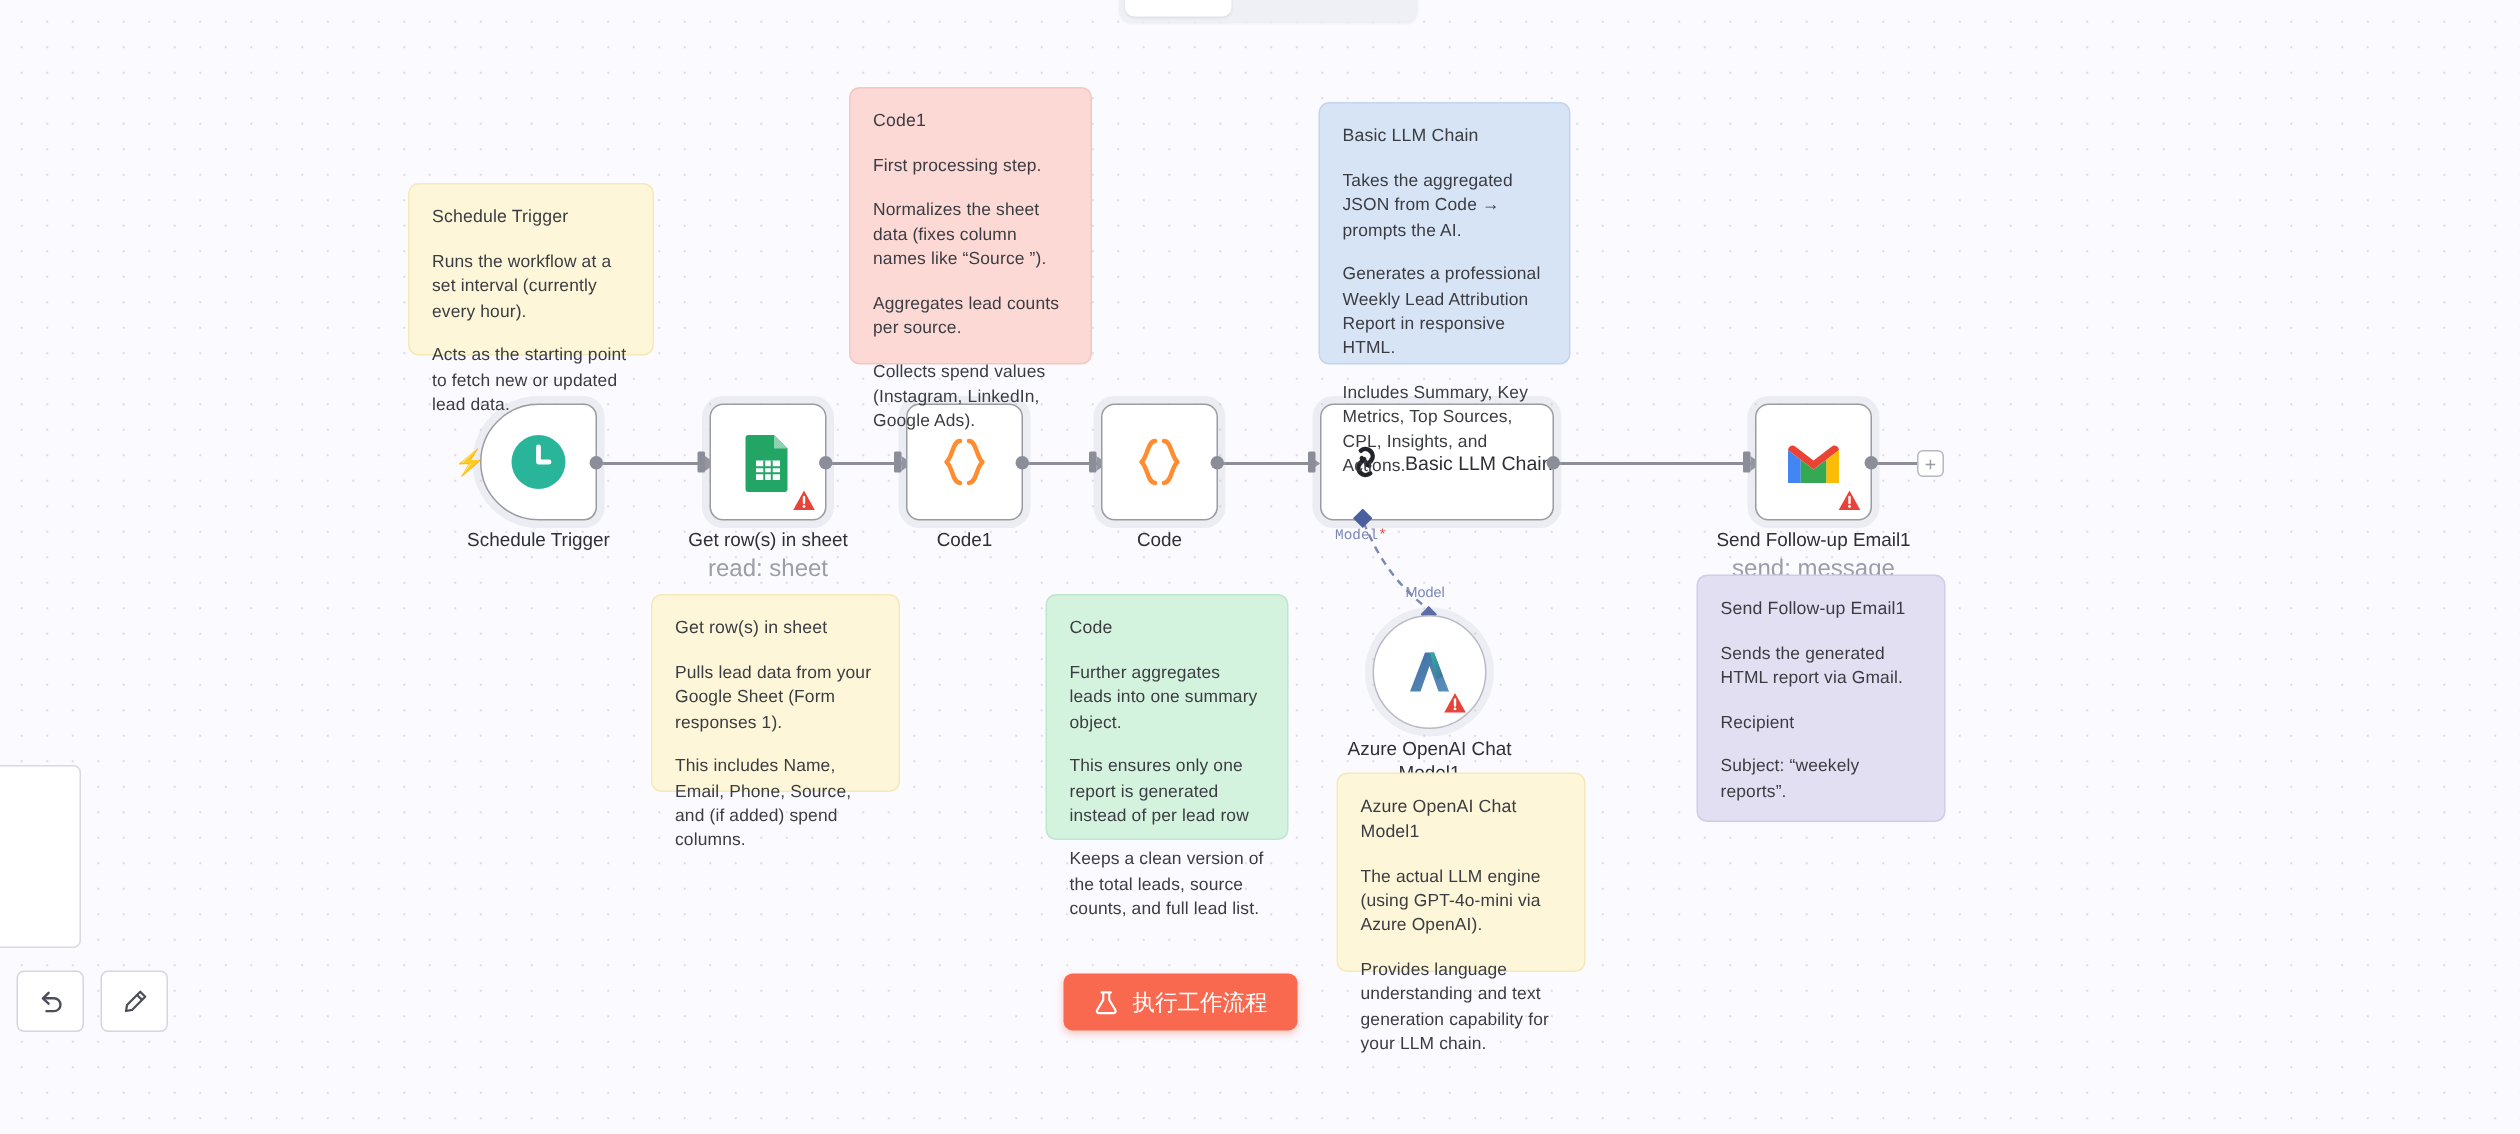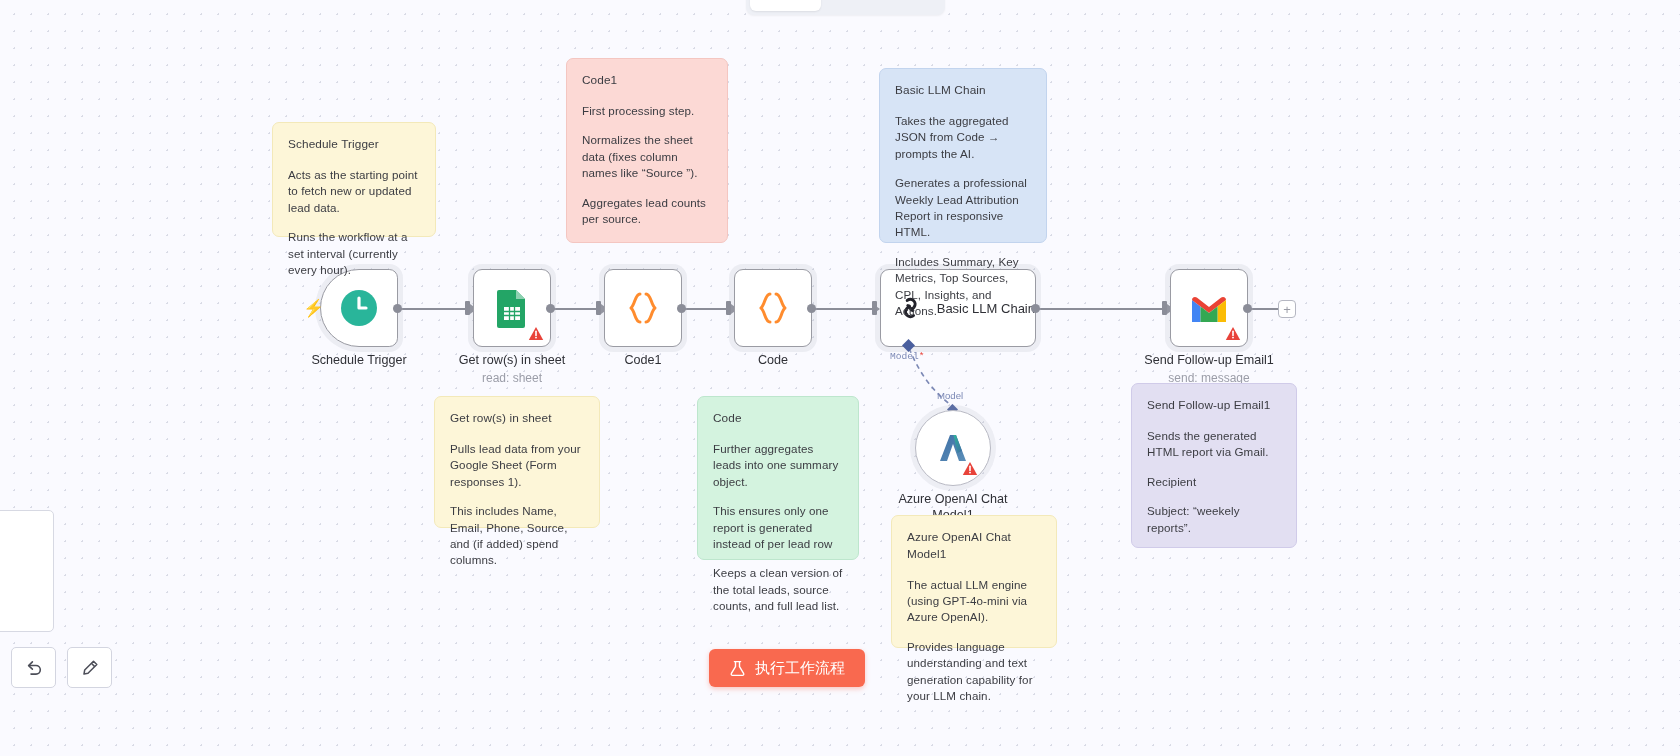--- a/index.html
+++ b/index.html
@@ -56,21 +56,21 @@
     box-shadow:0 0 0 5px rgba(180,183,196,.18);
     display:flex;align-items:center;justify-content:center;position:relative;box-sizing:border-box;
   }
   .nlabel{
     position:absolute;left:50%;transform:translateX(-50%);
     top:84px;font-size:12.6px;color:#2f3036;white-space:nowrap;text-align:center;font-weight:500;
   }
   .ncircle ~ .nlabel{top:82px;}
   .nsub{
     position:absolute;left:50%;transform:translateX(-50%);top:102px;
-    font-size:12px;color:#9b9da8;white-space:nowrap;text-align:center;
+    font-size:16px;color:#9b9da8;white-space:nowrap;text-align:center;
   }
   .nlabel.two-line{line-height:1.25;}
 
   
   .warn{position:absolute;right:6px;bottom:5px;width:16px;height:15px;}
   .warn.circ{right:12px;bottom:9px;}
 
   
   .dot{position:absolute;width:9px;height:9px;border-radius:50%;background:#8b8d98;top:50%;margin-top:-4.5px;}
   .dot.out{right:-5px;}
@@ -266,29 +266,30 @@
       <span class="dot out"></span>
     </div>
     <div class="nlabel">Send Follow-up Email1</div>
     <div class="nsub">send: message</div>
   </div>
 
   <div class="plusbtn" style="left:1278px;top:300px;">+</div>
 
   <div class="note note-yellow" style="left:272px;top:122px;width:164px;height:115px;">
     <div class="ntitle">Schedule Trigger</div>
+    <p>Runs the workflow at a set interval (currently every hour).</p>
     <p>Acts as the starting point to fetch new or updated lead data.</p>
-    <p>Runs the workflow at a set interval (currently every hour).</p>
   </div>
 
   <div class="note note-pink" style="left:566px;top:58px;width:162px;height:185px;">
     <div class="ntitle">Code1</div>
     <p>First processing step.</p>
     <p>Normalizes the sheet data (fixes column names like “Source ”).</p>
     <p>Aggregates lead counts per source.</p>
+    <p>Collects spend values (Instagram, LinkedIn, Google Ads).</p>
   </div>
 
   <div class="note note-blue" style="left:879px;top:68px;width:168px;height:175px;">
     <div class="ntitle">Basic LLM Chain</div>
     <p>Takes the aggregated JSON from Code → prompts the AI.</p>
     <p>Generates a professional Weekly Lead Attribution Report in responsive HTML.</p>
     <p>Includes Summary, Key Metrics, Top Sources, CPL, Insights, and Actions.</p>
   </div>
 
   <div class="note note-yellow" style="left:434px;top:396px;width:166px;height:132px;">

